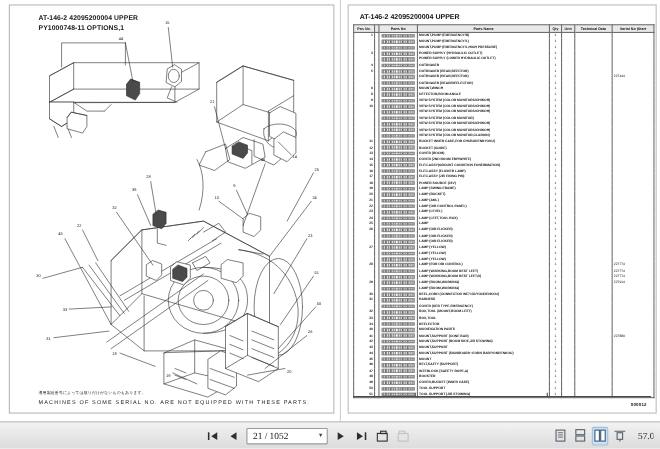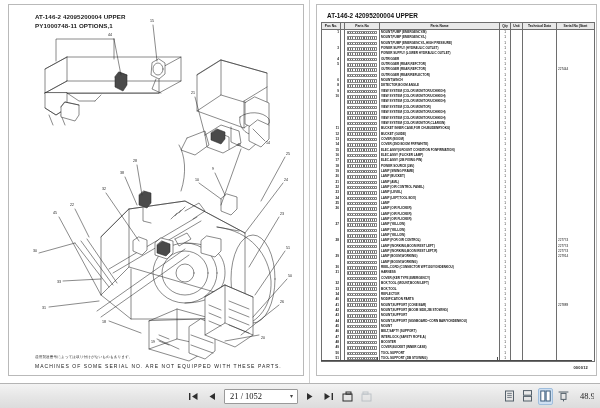--- a/index.html
+++ b/index.html
@@ -1199,16 +1199,16 @@
             <rect x="6.1" y="1" width="4.1" height="10" fill="#fff" stroke="#3a5a7a" stroke-width="1"></rect>
           </svg>
       </div>
       <div class="tbtn" title="Fit Page">
         <svg width="11" height="12" viewBox="0 0 11 12">
             <line x1="0.6" y1="2" x2="10.4" y2="2" stroke="#55616b" stroke-width="1"></line>
             <rect x="3" y="3.4" width="5" height="6" fill="none" stroke="#55616b" stroke-width="1"></rect>
             <line x1="5.5" y1="9.6" x2="5.5" y2="11.4" stroke="#55616b" stroke-width="1"></line>
           </svg>
       </div>
-      <div class="zoomtxt">48.9</div>
+      <div class="zoomtxt">57.0</div>
     </div>
   </div>
 </div>
 
 </body></html>

